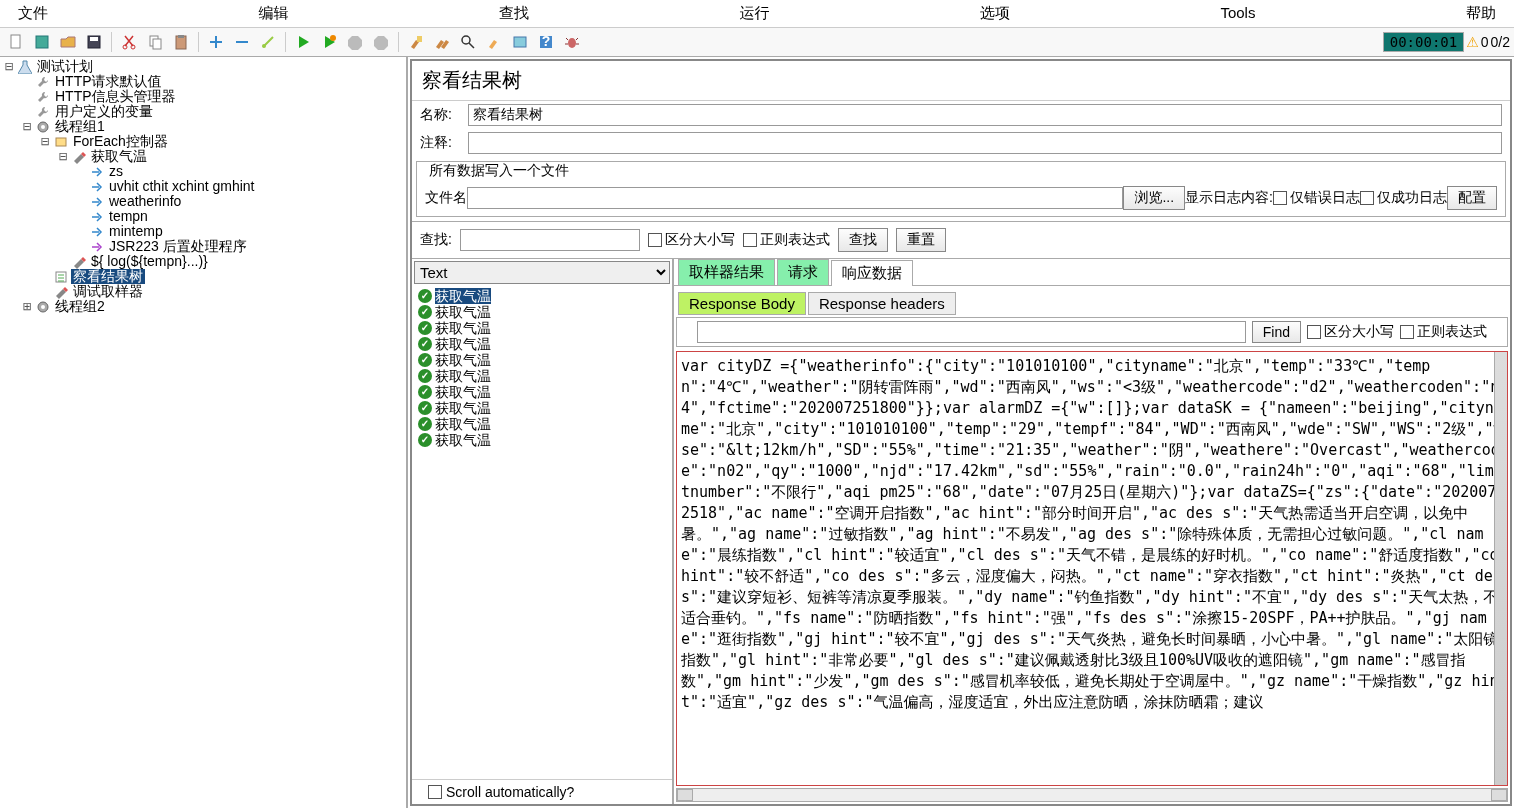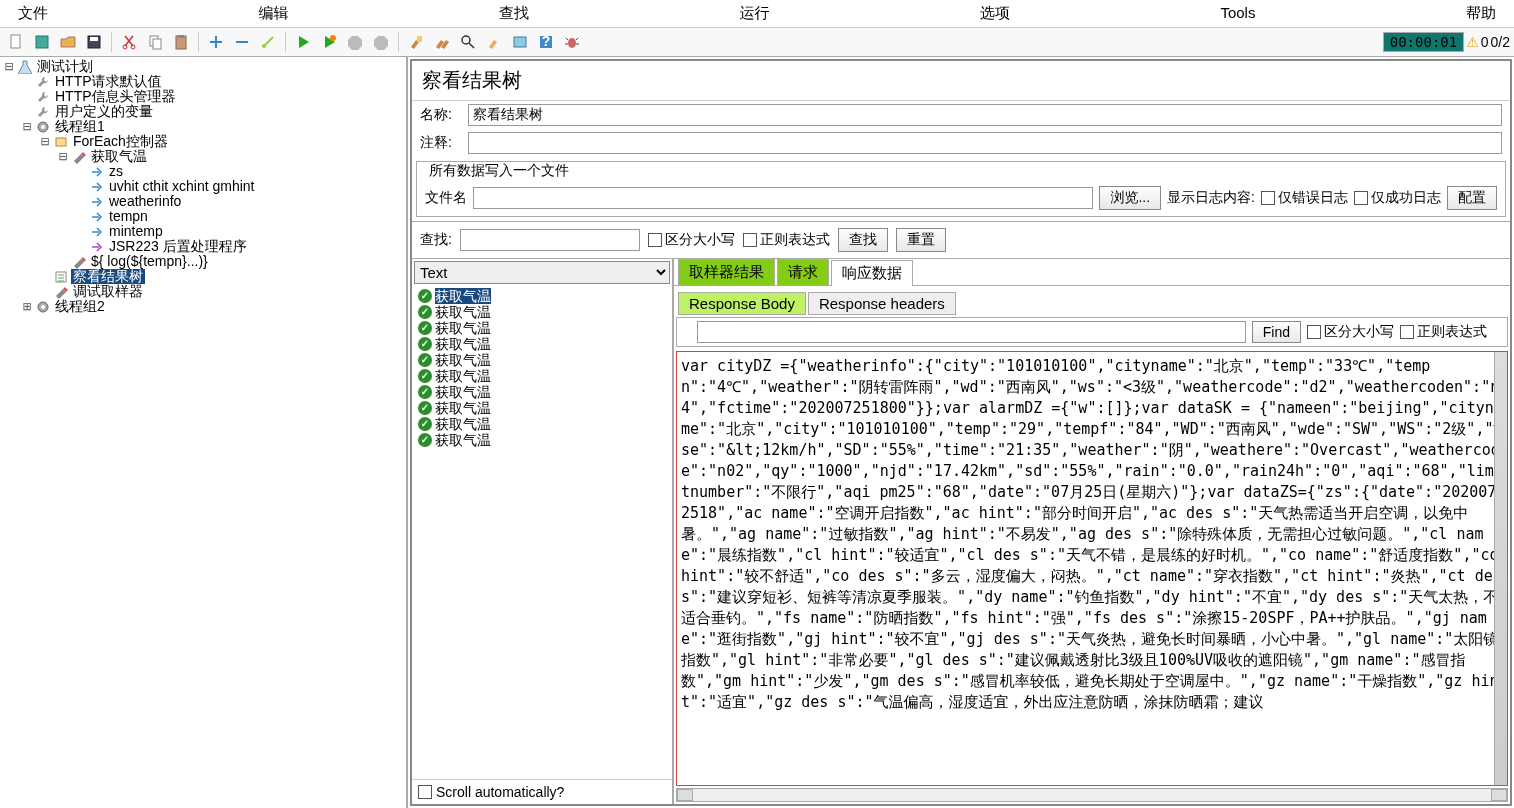--- a/index.html
+++ b/index.html
@@ -21,38 +21,38 @@
 .tree-row .ico { width: 16px; height: 15px; display: inline-flex; align-items: center; justify-content: center; margin: 0 2px; }
 .tree-row .lbl { padding: 0 2px; }
 .indent { display: inline-block; }
 .right-panel { flex: 1; display: flex; flex-direction: column; border: 2px solid #888; margin: 2px; }
 .panel-title { font-size: 20px; padding: 6px 10px; border-bottom: 1px solid #ccc; }
 .form-row { display: flex; align-items: center; padding: 3px 8px; gap: 6px; }
 .form-row label { min-width: 42px; }
 .form-row input[type=text] { flex: 1; border: 1px solid #999; padding: 2px 4px; background: #fff; }
 .section-box { border: 1px solid #aaa; margin: 4px; }
 .section-box .section-title { margin-top: -9px; margin-left: 8px; background: #fff; display: inline-block; padding: 0 4px; font-size: 14px; }
-.file-row { display: flex; align-items: center; gap: 6px; padding: 6px 8px; }
+.file-row { display: flex; align-items: center; gap: 0; padding: 6px 8px; }
 .file-row input[type=text] { flex: 1; border: 1px solid #999; padding: 2px 4px; }
 .btn-g { border: 1px solid #888; background: linear-gradient(#fdfdfd,#e8e8e8); padding: 2px 10px; cursor: pointer; }
 .search-row { display: flex; align-items: center; gap: 8px; padding: 6px 8px; border-top: 1px solid #aaa; border-bottom: 1px solid #aaa; }
 .search-row input[type=text] { width: 180px; border: 1px solid #999; padding: 2px 4px; }
 .chk { display: inline-flex; align-items: center; gap: 3px; }
 .chk-box { width: 14px; height: 14px; border: 1px solid #555; background: #fff; display: inline-block; }
 .results-area { flex: 1; display: flex; min-height: 0; }
 .results-left { width: 262px; display: flex; flex-direction: column; border-right: 2px solid #aaa; }
 .results-left select { margin: 2px; border: 1px solid #888; padding: 1px; font-size: 15px; }
 .sample-list { flex: 1; overflow: auto; padding: 2px; }
 .sample-row { display: flex; align-items: center; gap: 3px; padding: 0 4px; line-height: 16px; cursor: default; }
 .sample-row.sel .sl { background: #184a7f; color: #fff; }
 .ok-ico { width: 14px; height: 14px; background: #2a8f2a; border-radius: 7px; display: inline-flex; align-items: center; justify-content: center; color: #fff; font-size: 10px; font-weight: bold; }
-.scroll-row { padding: 4px 6px; display: flex; align-items: center; gap: 4px; font-family: monospace; font-size: 15px; border-top: 1px solid #ccc; }
+.scroll-row { padding: 4px 16px; display: flex; align-items: center; gap: 4px; font-family: monospace; font-size: 15px; border-top: 1px solid #ccc; }
 .results-right { flex: 1; display: flex; flex-direction: column; min-width: 0; }
 .tabs { display: flex; border-bottom: 1px solid #aaa; padding-left: 4px; }
-.tab { padding: 3px 10px; border: 1px solid #aaa; border-bottom: none; margin-right: 2px; background: #84cc16; cursor: pointer; font-size: 15px; }
+.tab { padding: 3px 10px; border: 1px solid #aaa; border-bottom: none; margin-right: 2px; background: #86efac; cursor: pointer; font-size: 15px; }
 .tab.active { background: #fff; position: relative; top: 1px; }
 .subtabs { display: flex; padding: 6px 4px 0 4px; }
 .subtab { padding: 2px 10px; border: 1px solid #aaa; background: #eee; cursor: pointer; font-size: 15px; margin-right: 2px; }
 .subtab.active { background: #bef264; }
 .find-row { display: flex; justify-content: flex-end; align-items: center; gap: 6px; padding: 3px 20px; border: 1px solid #aaa; margin: 2px; }
 .response-body { flex: 1; margin: 2px; border: 1px solid #c44; padding: 4px; overflow: auto; font-family: monospace; font-size: 15px; line-height: 21px; position: relative; word-break: break-all; }
 .response-body::after { content:""; position:absolute; right:0; top:0; bottom:0; width:12px; background:linear-gradient(#ddd,#ccc); border-left:1px solid #aaa; }
 .hscroll { height: 14px; margin: 0 2px 2px 2px; border: 1px solid #aaa; background: #eee; position: relative; }
 .hscroll::before, .hscroll::after { content:""; position:absolute; top:0; bottom:0; width:14px; background:#ddd; border:1px solid #aaa; }
 .hscroll::before { left:0; } .hscroll::after { right:0; }

